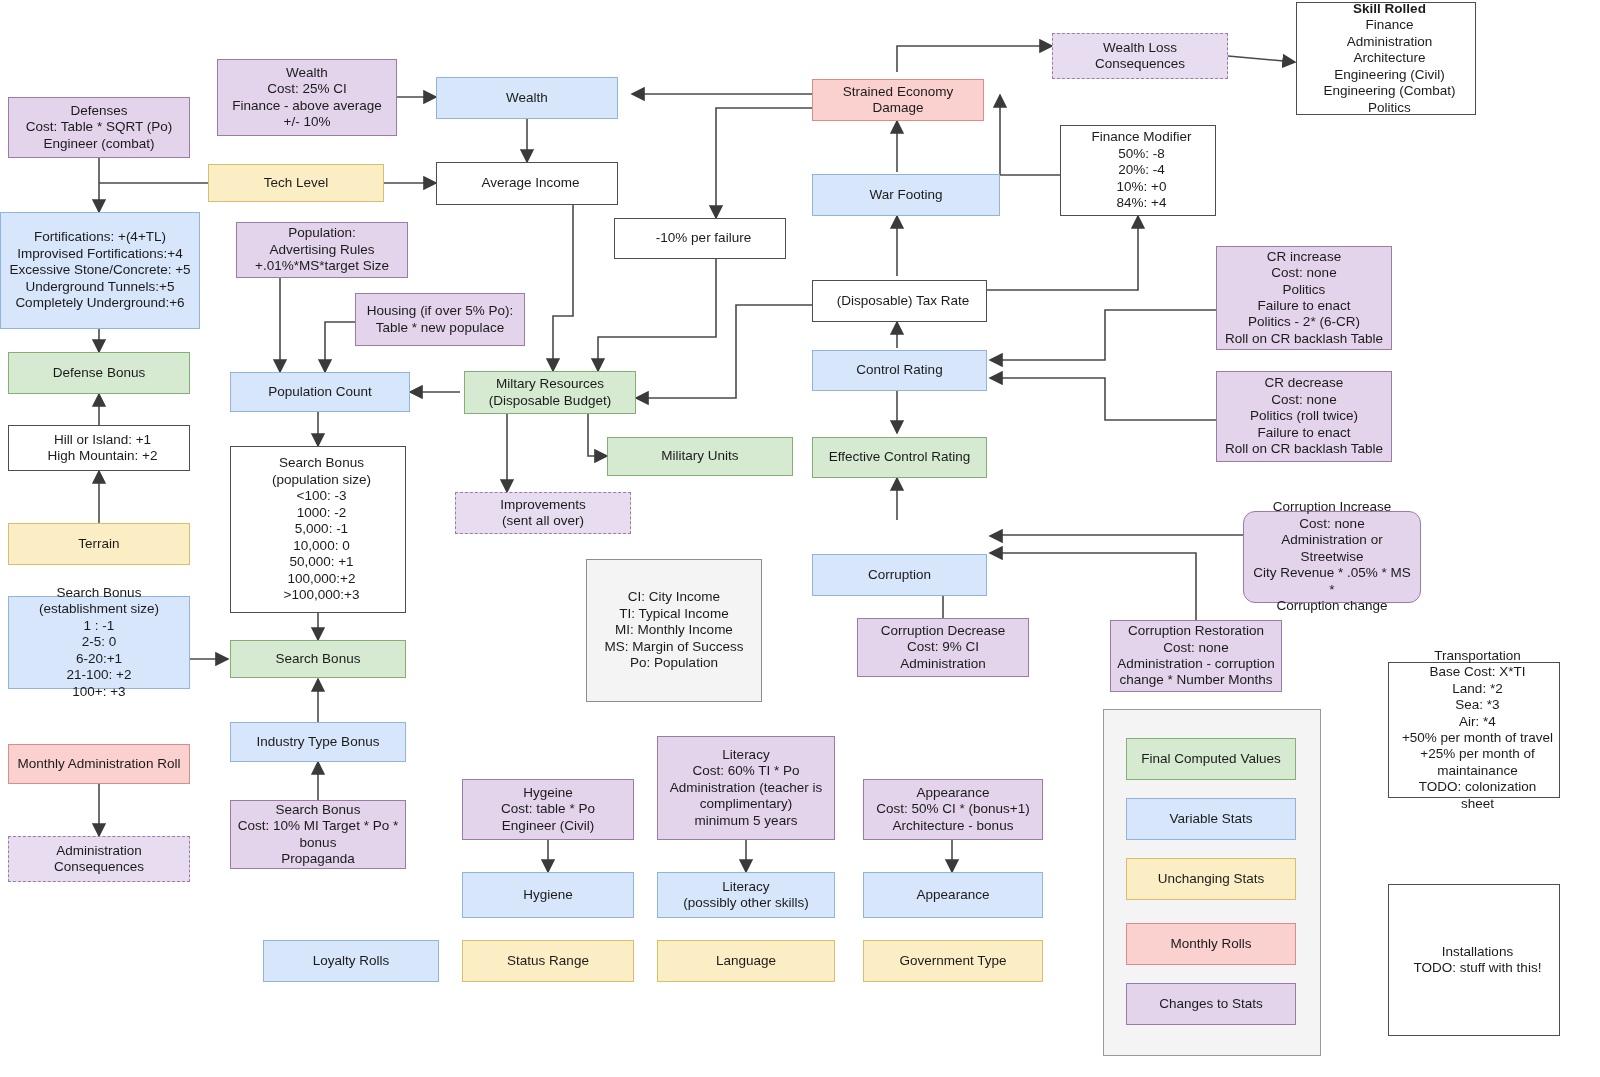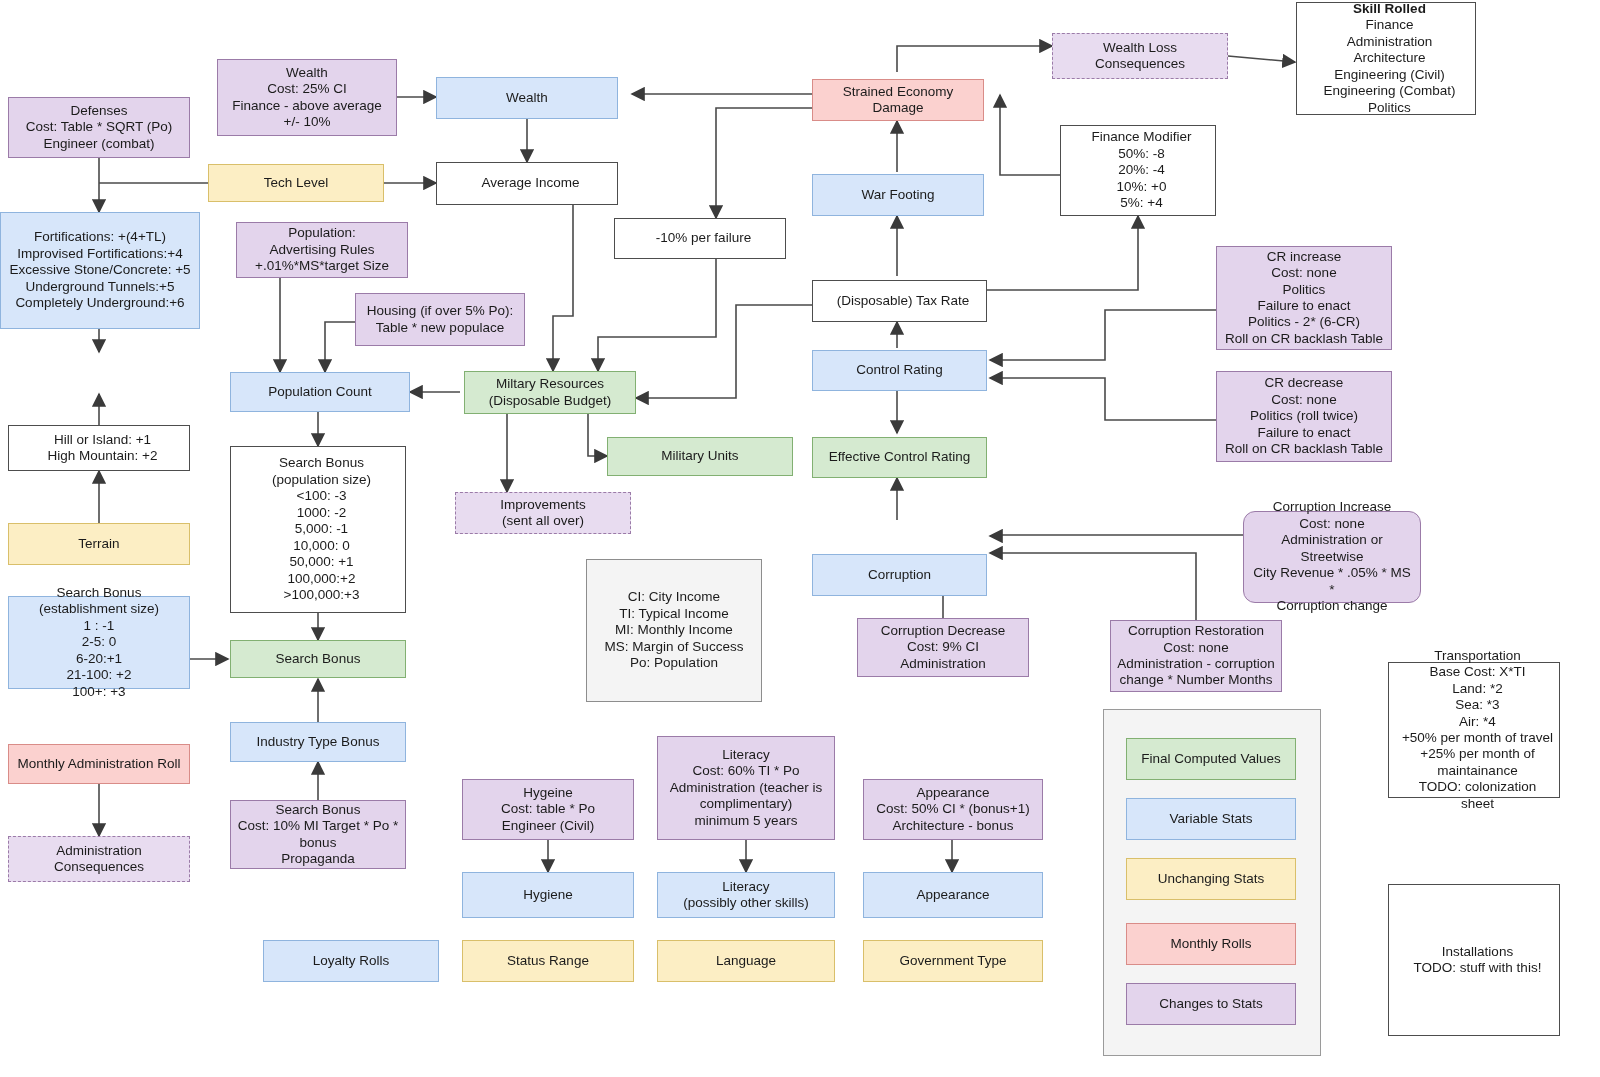--- a/index.html
+++ b/index.html
@@ -152,22 +152,22 @@
 Engineering (Combat)
 Politics</div>
   </div>
 
   <div class="node n-yellow" style="left:208px;top:164px;width:176px;height:38px;">Tech Level</div>
   <div class="node n-white" style="left:436px;top:162px;width:182px;height:43px;">Average Income</div>
   <div class="node n-white" style="left:1060px;top:125px;width:156px;height:91px;">Finance Modifier
 50%: -8
 20%: -4
 10%: +0
-5%: +4</div>
-  <div class="node n-blue" style="left:812px;top:174px;width:172px;height:42px;">War Footing</div>
+84%: +4</div>
+  <div class="node n-blue" style="left:812px;top:174px;width:188px;height:42px;">War Footing</div>
 
   <div class="node n-blue" style="left:0px;top:212px;width:200px;height:117px;">Fortifications: +(4+TL)
 Improvised Fortifications:+4
 Excessive Stone/Concrete: +5
 Underground Tunnels:+5
 Completely Underground:+6</div>
   <div class="node n-purple" style="left:236px;top:222px;width:172px;height:56px;">Population:
 Advertising Rules
 +.01%*MS*target Size</div>
   <div class="node n-white" style="left:614px;top:218px;width:172px;height:41px;">-10% per failure</div>
@@ -175,20 +175,21 @@
 Cost: none
 Politics
 Failure to enact
 Politics - 2* (6-CR)
 Roll on CR backlash Table</div>
 
   <div class="node n-purple" style="left:355px;top:293px;width:170px;height:53px;">Housing (if over 5% Po):
 Table * new populace</div>
   <div class="node n-white" style="left:812px;top:280px;width:175px;height:42px;">(Disposable) Tax Rate</div>
 
+  <div class="node n-green" style="left:8px;top:352px;width:182px;height:42px;">Defense Bonus</div>
   <div class="node n-blue" style="left:230px;top:372px;width:180px;height:40px;">Population Count</div>
   <div class="node n-green" style="left:464px;top:371px;width:172px;height:43px;">Miltary Resources
 (Disposable Budget)</div>
   <div class="node n-blue" style="left:812px;top:350px;width:175px;height:41px;">Control Rating</div>
   <div class="node n-purple" style="left:1216px;top:371px;width:176px;height:91px;">CR decrease
 Cost: none
 Politics (roll twice)
 Failure to enact
 Roll on CR backlash Table</div>
 

